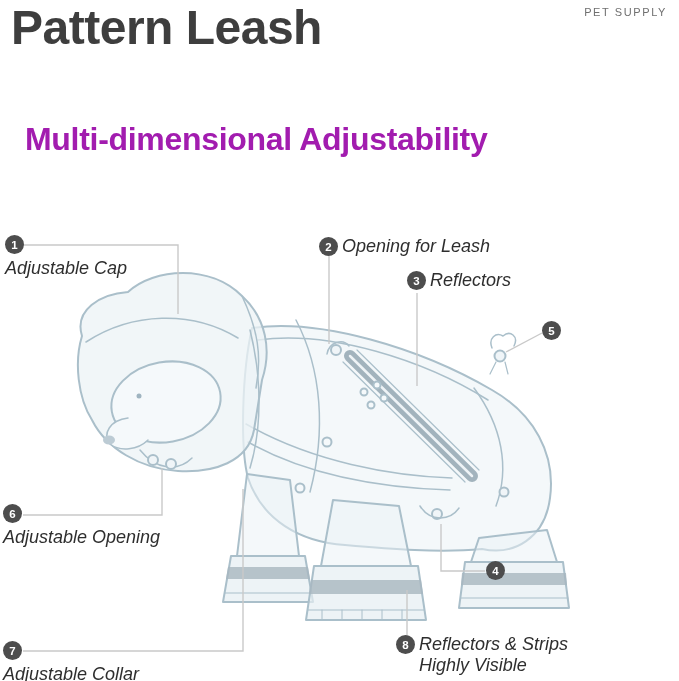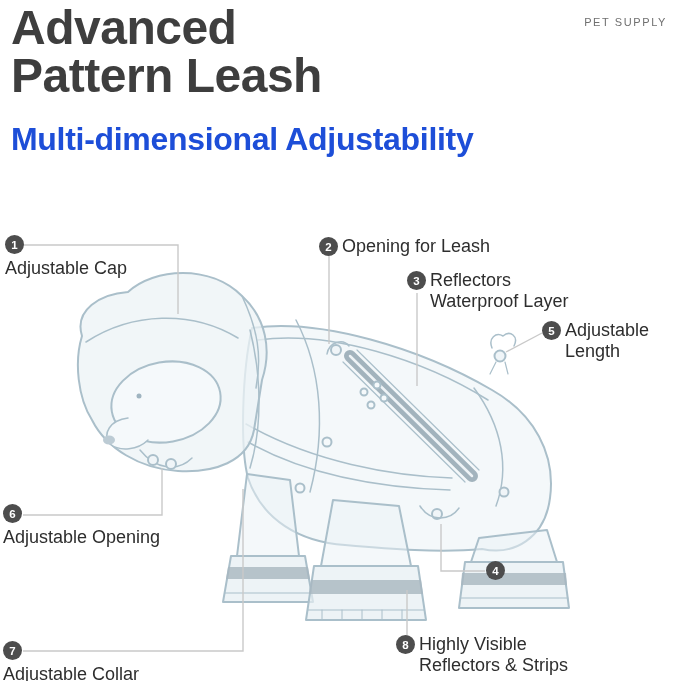--- a/index.html
+++ b/index.html
@@ -2,65 +2,64 @@
 <html><head>
 <meta charset="utf-8">
 <style>
   html,body { margin:0; padding:0; background:#ffffff; }
   #canvas {
     position:relative; width:679px; height:681px; overflow:hidden;
     background:#ffffff;
     font-family:"Liberation Sans","DejaVu Sans",sans-serif;
   }
   .brand {
-    position:absolute; top:16px; right:12px;
+    position:absolute; top:6px; right:12px;
     font-size:11px; letter-spacing:1.6px; font-weight:500; color:#6f6f6f;
   }
   .title {
     position:absolute; left:11px; top:4px;
     font-size:48px; line-height:48px; font-weight:800;
     color:#3e3e3e; letter-spacing:-0.5px;
   }
   .subtitle {
-    position:absolute; left:11px; top:121px;
-    font-size:32px; font-weight:600; color:#1d4ed8; letter-spacing:-0.3px;
+    position:absolute; left:25px; top:121px;
+    font-size:32px; font-weight:600; color:#a21caf; letter-spacing:-0.3px;
   }
   svg.art { position:absolute; left:0; top:0; }
   .co { position:absolute; display:flex; }
   .co.row { flex-direction:row; gap:4px; align-items:flex-start; }
   .co.col { flex-direction:column; gap:4px; align-items:flex-start; }
   .badge {
     width:19px; height:19px; border-radius:50%;
     background:#4d4d4d; color:#ffffff;
     font-size:11.5px; font-weight:700;
     display:flex; align-items:center; justify-content:center;
     flex:0 0 auto;
   }
   .co.row .badge { margin-top:1px; }
   .clabel { font-size:18px; line-height:21px; font-weight:500; color:#2e2e2e; }
-  .clabel span { display:block; }
+  .clabel span { display:block;font-style:italic; }
   .clabel span:empty { display:none; }
   .c1 { left:5px;   top:235px; }
   .c2 { left:319px; top:236px; }
   .c3 { left:407px; top:270px; }
   .c4 { left:486px; top:560px; }
   .c5 { left:542px; top:320px; }
   .c6 { left:3px;   top:504px; }
   .c7 { left:3px;   top:641px; }
   .c8 { left:396px; top:634px; }
 </style>
 </head>
 <body>
 
 <div id="canvas">
 
   <div class="brand">PET SUPPLY</div>
 
   <div class="title">
-    <div>Advanced</div>
     <div>Pattern Leash</div>
   </div>
 
   <div class="subtitle">Multi-dimensional Adjustability</div>
 
   <svg class="art" width="679" height="681" viewBox="0 0 679 681" xmlns="http://www.w3.org/2000/svg">
 
     <g stroke="#aabfca" stroke-width="2" fill="none" stroke-linecap="round" stroke-linejoin="round">
 
       <path fill="#e9f1f5" fill-opacity="0.5" d="M252 328 C320 318 420 348 492 390 C534 414 556 454 550 498 C545 538 514 556 482 549 C440 553 390 549 345 545 C300 542 262 520 248 478 C240 448 242 372 252 328 Z"></path>
@@ -149,51 +148,46 @@
     <span class="badge">2</span>
     <span class="clabel">
       <span>Opening for Leash</span>
     </span>
   </div>
 
   <div class="co row c3">
     <span class="badge">3</span>
     <span class="clabel">
       <span>Reflectors</span>
-        <span>Waterproof Layer</span>
     </span>
   </div>
 
   <div class="co row c4">
     <span class="badge">4</span>
   </div>
 
   <div class="co row c5">
     <span class="badge">5</span>
-    <span class="clabel">
-      <span>Adjustable</span>
-        <span>Length</span>
-    </span>
   </div>
 
   <div class="co col c6">
     <span class="badge">6</span>
     <span class="clabel">
       <span>Adjustable Opening</span>
     </span>
   </div>
 
   <div class="co col c7">
     <span class="badge">7</span>
     <span class="clabel">
       <span>Adjustable Collar</span>
     </span>
   </div>
 
   <div class="co row c8">
     <span class="badge">8</span>
     <span class="clabel">
-      <span>Highly Visible</span>
-        <span>Reflectors &amp; Strips</span>
+      <span>Reflectors &amp; Strips</span>
+        <span>Highly Visible</span>
     </span>
   </div>
 
 </div>
 
 </body></html>

